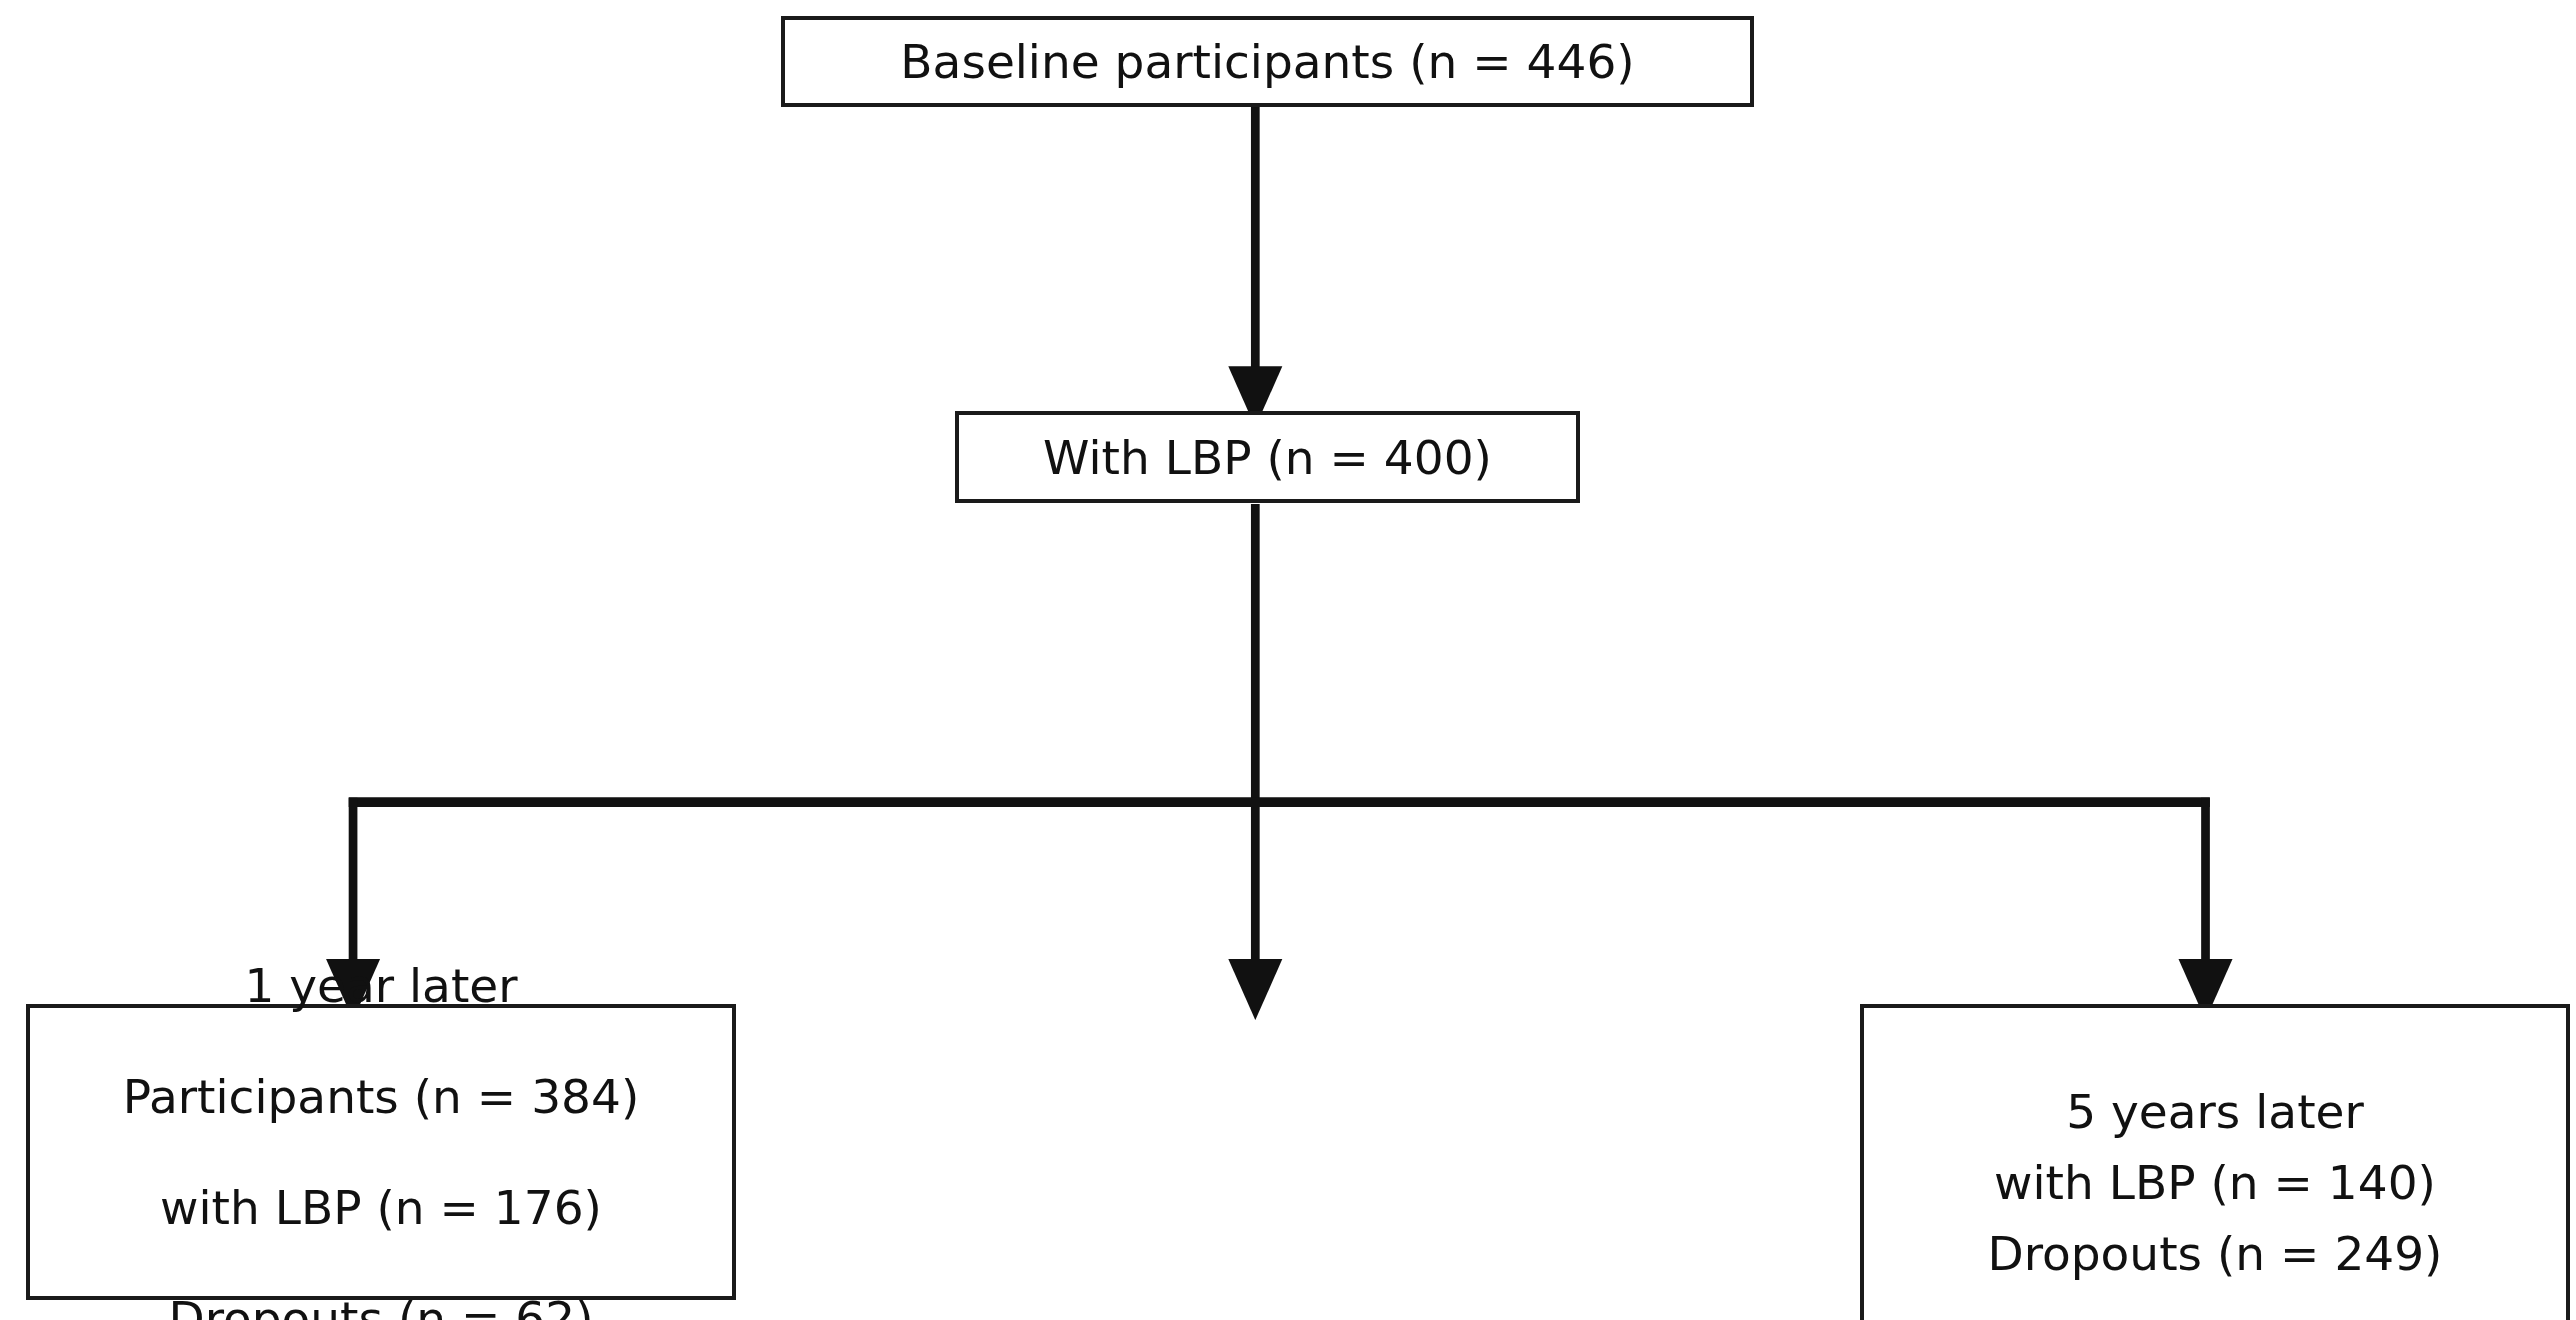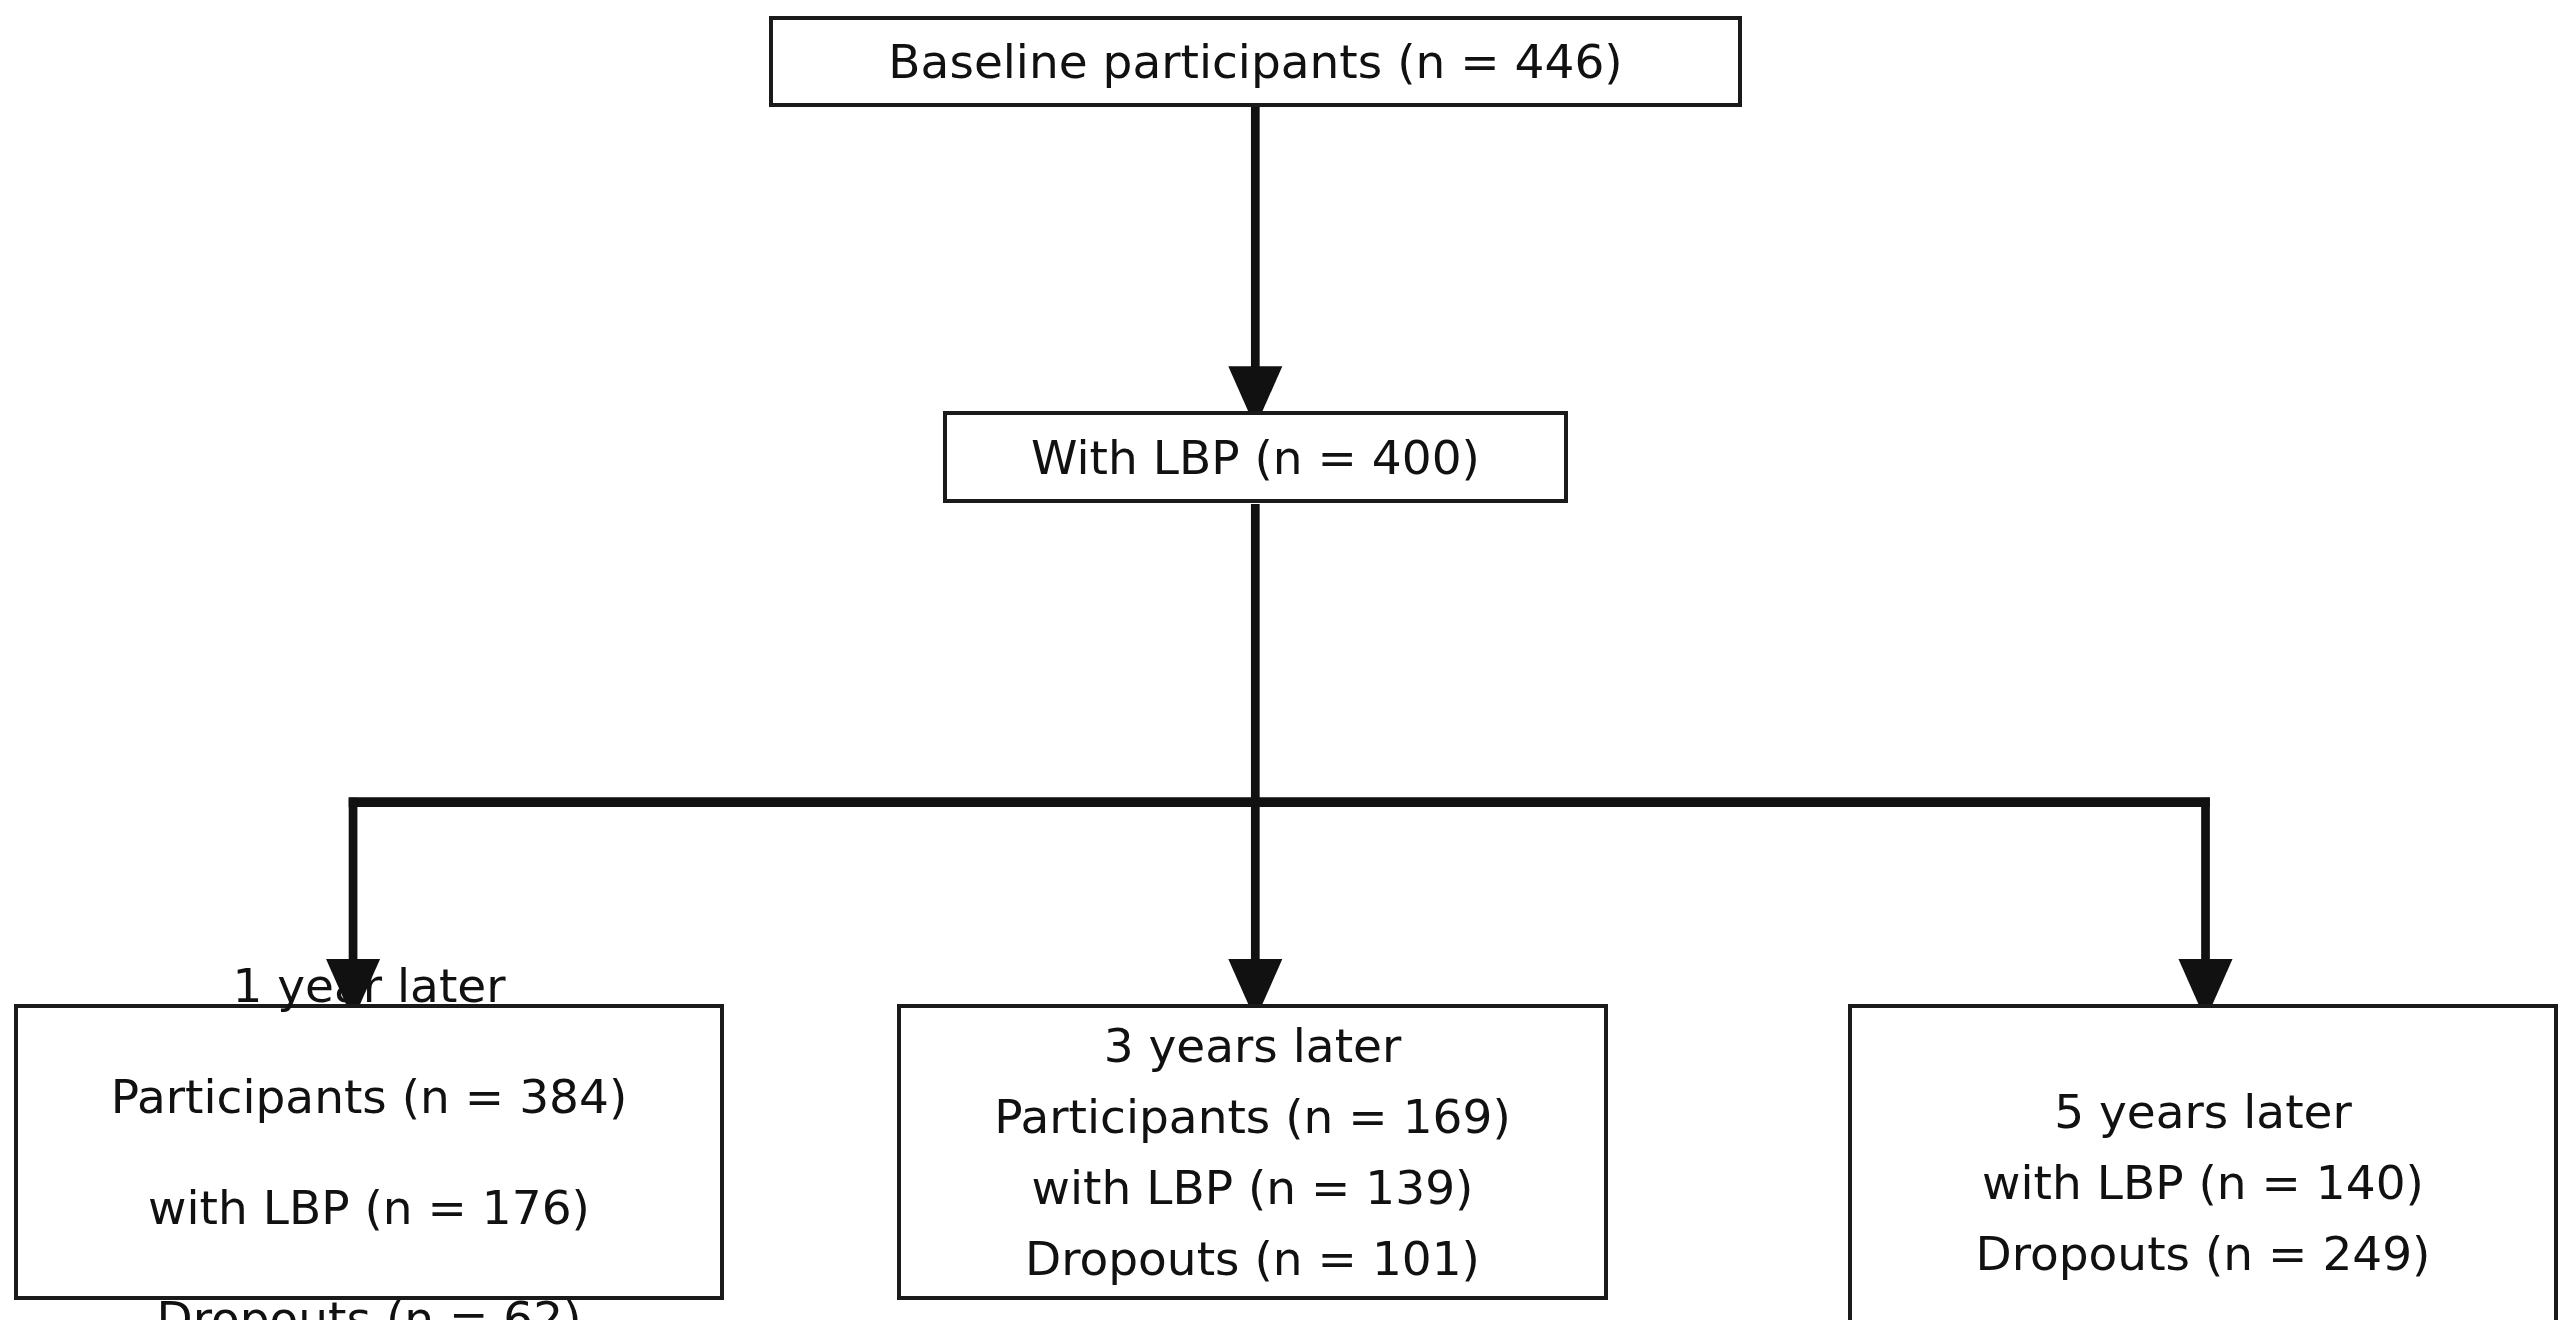--- a/index.html
+++ b/index.html
@@ -25,20 +25,21 @@
   .node-box {
     position: absolute;
     box-sizing: border-box;
     background: #ffffff;
     border: 4.4px solid #1a1a1a;
     display: flex;
     flex-direction: column;
     align-items: center;
     justify-content: center;
     color: #000000;
+    margin-left: 12px;
   }
   .node-line {
     display: block;
     font-size: 47px;
     line-height: 71px;
     letter-spacing: 0px;
     white-space: pre;
     color: #111111;
   }
   #box-baseline {
@@ -104,26 +105,20 @@
     <span class="node-line">With LBP (n = 400)</span>
   </div>
 
   <div class="node-box" id="box-y1">
     <span class="node-line">1 year later</span>
     <span class="node-line">Participants (n = 384)</span>
     <span class="node-line">with LBP (n = 176)</span>
     <span class="node-line">Dropouts (n = 62)</span>
   </div>
 
-  <div class="node-box" id="box-y3">
-    <span class="node-line">3 years later</span>
-    <span class="node-line">Participants (n = 169)</span>
-    <span class="node-line">with LBP (n = 139)</span>
-    <span class="node-line">Dropouts (n = 101)</span>
-  </div>
 
   <div class="node-box" id="box-y5">
     <span class="node-line">5 years later</span>
     <span class="node-line">with LBP (n = 140)</span>
     <span class="node-line">Dropouts (n = 249)</span>
   </div>
 
 </div>
 
 

